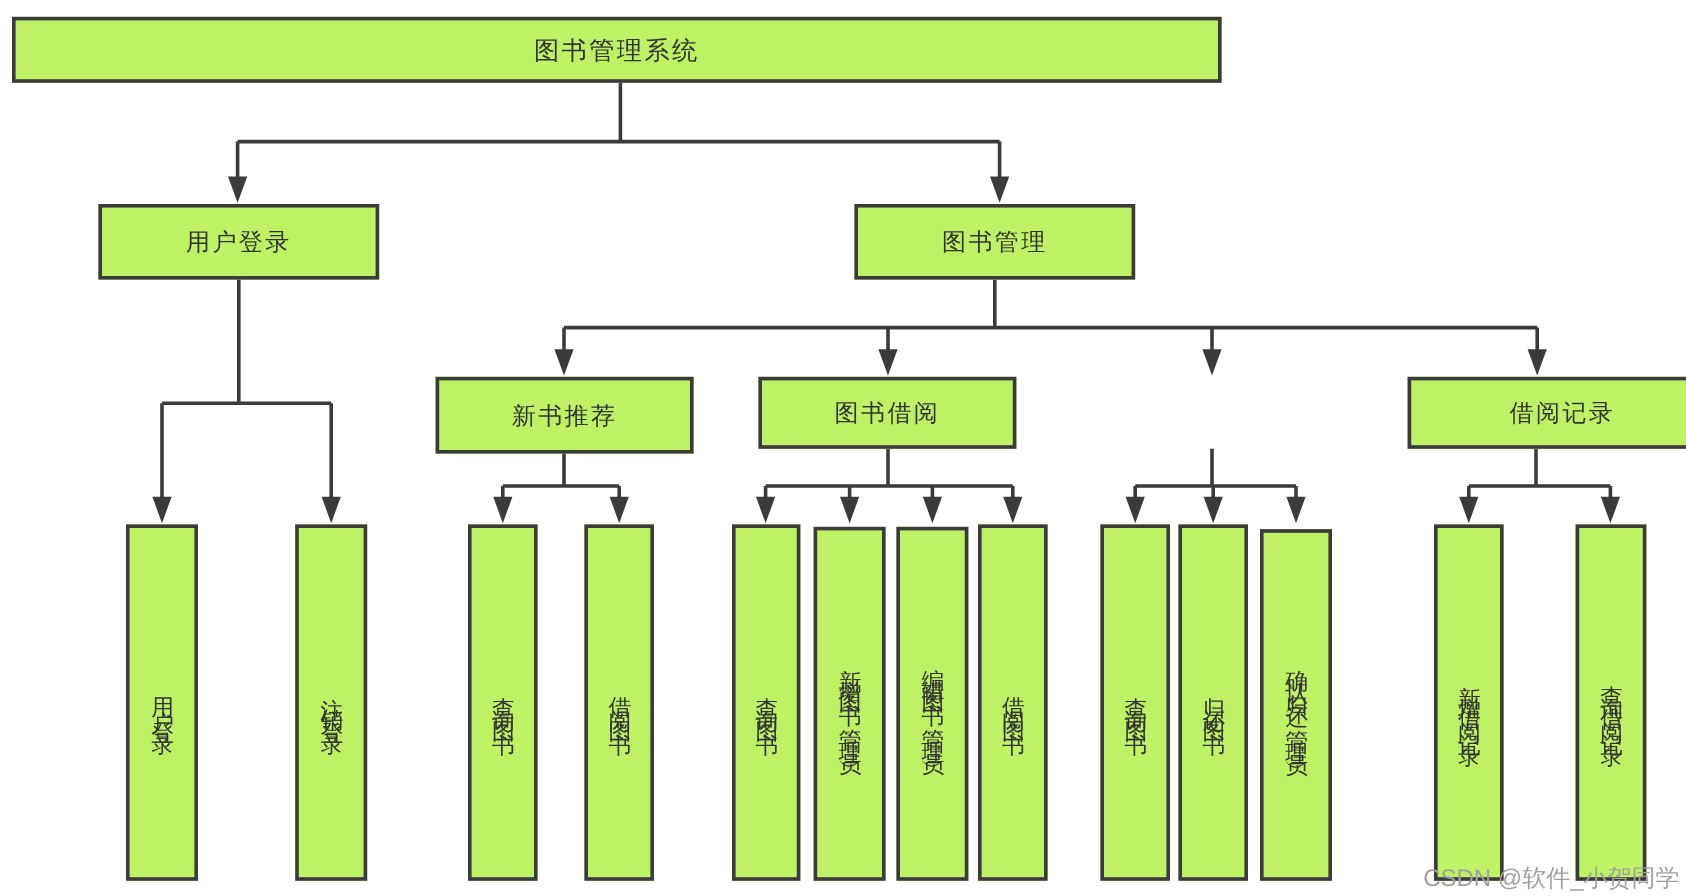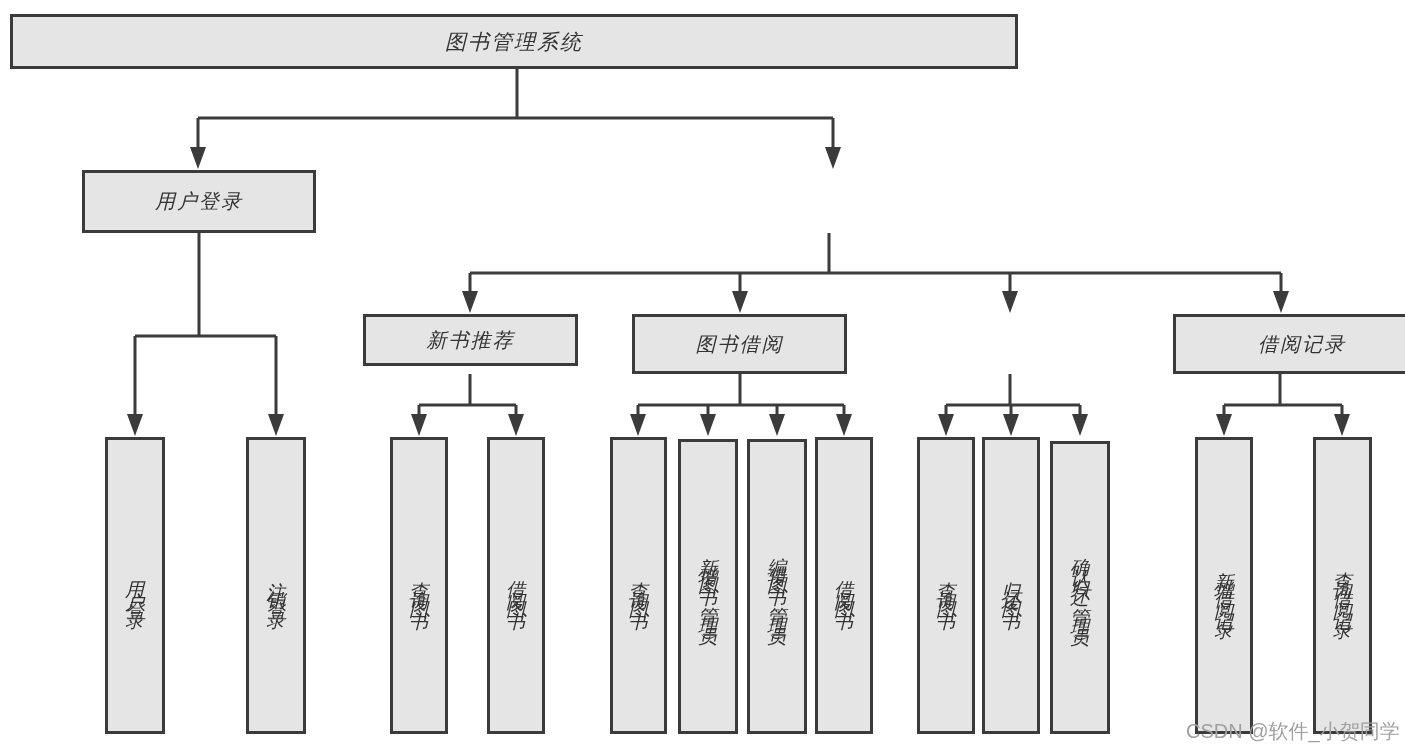--- a/index.html
+++ b/index.html
@@ -24,28 +24,27 @@
   .connector{
     position:absolute;
     left:0;top:0;
     width:1405px;height:747px;
     z-index:1;
   }
   .connector path{stroke:var(--line);stroke-width:3;fill:none;}
   .connector polygon{fill:var(--line);stroke:none;}
   .box{
     position:absolute;
-    background:#e5e5e5;
+    background:#bef264;
     border:3px solid var(--line);
     box-sizing:border-box;
     display:flex;
     align-items:center;
     justify-content:center;
     z-index:2;
-    font-style:italic;
   }
   .hlabel{
     font-size:20px;
     letter-spacing:2px;
     color:var(--text);
     white-space:nowrap;
   }
   .root-label{font-size:21px;}
   .vtext{
     writing-mode:vertical-rl;
@@ -101,22 +100,25 @@
     <polygon points="1334,414 1350,414 1342,436"></polygon>
   </svg>
 
   <div class="box" style="left:10px;top:14px;width:1008px;height:55px;">
     <span class="hlabel root-label">图书管理系统</span>
   </div>
 
   <div class="box" style="left:82px;top:170px;width:234px;height:63px;">
     <span class="hlabel">用户登录</span>
   </div>
+  <div class="box" style="left:712px;top:170px;width:234px;height:63px;">
+    <span class="hlabel">图书管理</span>
+  </div>
 
-  <div class="box" style="left:363px;top:314px;width:215px;height:52px;">
+  <div class="box" style="left:363px;top:314px;width:215px;height:64px;">
     <span class="hlabel">新书推荐</span>
   </div>
   <div class="box" style="left:632px;top:314px;width:215px;height:60px;">
     <span class="hlabel">图书借阅</span>
   </div>
   <div class="box" style="left:1173px;top:314px;width:258px;height:60px;">
     <span class="hlabel">借阅记录</span>
   </div>
 
   <div class="box" style="left:105px;top:437px;width:60px;height:297px;">

